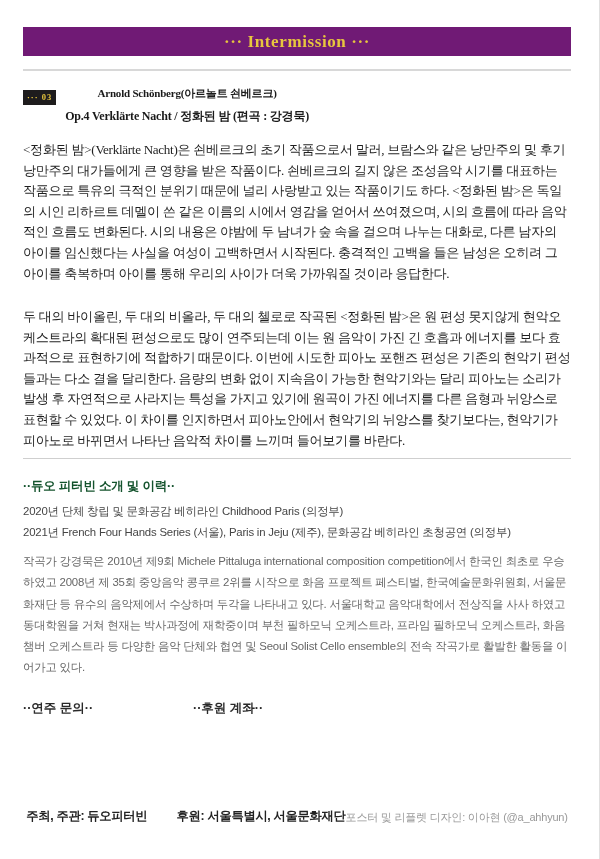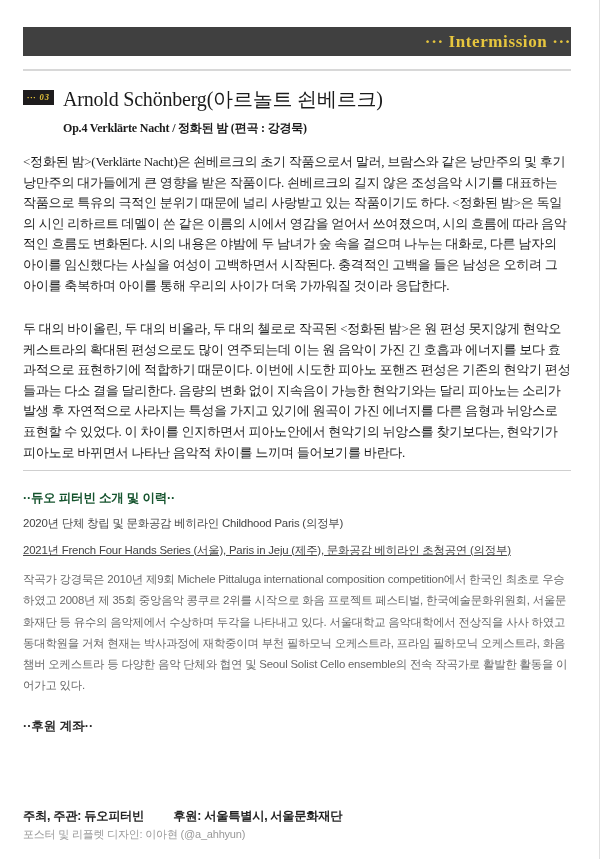--- a/index.html
+++ b/index.html
@@ -10,22 +10,22 @@
     margin:0 auto;
     background:#ffffff;
     font-family:"Liberation Serif", serif;
     color:#1a1a1a;
     padding:27px 28px 0 23px;
     overflow:hidden;
     border-right:1px solid #e0e0e0;
   }
   .intermission-bar {
     height:29px; line-height:29px;
-    background:#404040;
-    text-align:right;
+    background:#701a75;
+    text-align:center;
   }
   .intermission-bar span {
     color:#e7c63e;
     font-size:17px; font-weight:bold;
     letter-spacing:0.6px;
   }
   .rule-top {
     margin-top:13px;
     border-top:2px solid #d8d8d8;
   }
@@ -36,25 +36,24 @@
   }
   .badge {
     display:inline-block;
     margin-top:4px;
     background:#1e1c1d;
     color:#e7c63e;
     font-size:8.5px; font-weight:bold;
     letter-spacing:1px;
     padding:2px 4px 3px 4px;
     white-space:nowrap;
-    font-style:italic;
   }
   .titles { margin-left:9px; }
   .composer {
-    font-size:20px; font-weight:normal;
+    font-size:11px; font-weight:bold;
     letter-spacing:-0.2px;
     text-align:center;
   }
   .piece {
     margin-top:7px;
     font-size:12px; font-weight:bold;
     letter-spacing:-0.2px;
   }
   .cols {
     display:flex;
@@ -82,21 +81,21 @@
     color:#14532d;
     letter-spacing:-0.2px;
   }
   .hist {
     margin-top:7px;
     font-size:11.4px;
     line-height:18.5px;
     color:#454545;
     letter-spacing:-0.2px;
   }
-  .hist + .hist { margin-top:8px;text-decoration:underline; }
+  .hist + .hist { margin-top:2px; }
   .bio {
     margin-top:10px;
     font-size:11.4px;
     line-height:21.3px;
     color:#666666;
     letter-spacing:-0.2px;
   }
   .contact-row {
     display:flex;
     margin-top:21px;
@@ -108,21 +107,20 @@
     font-size:12.5px; font-weight:bold;
     color:#2a2a2a;
   }
   .footer {
     position:absolute;
     left:23px; right:28px; top:808px;
     display:flex;
     justify-content:center;
     align-items:flex-start;
     font-family:"Liberation Sans", sans-serif;
-    flex-direction:column;
   }
   .footer-left {
     font-size:12.3px; font-weight:bold;
     color:#222222;
     letter-spacing:-0.3px;
   }
   .footer-left span + span { margin-left:26px; }
   .footer-right {
     font-size:11px;
     color:#999999;
@@ -159,20 +157,24 @@
   <div class="sans">
     <h3 class="sec-heading">··듀오 피터빈 소개 및 이력··</h3>
     <p class="hist">2020년 단체 창립 및 문화공감 베히라인 Childhood Paris (의정부)</p>
     <p class="hist">2021년 French Four Hands Series (서울), Paris in Jeju (제주), 문화공감 베히라인 초청공연 (의정부)</p>
 
     <p class="bio">작곡가 강경묵은 2010년 제9회 Michele Pittaluga international composition competition에서 한국인 최초로 우승하였고 2008년 제 35회 중앙음악 콩쿠르 2위를 시작으로 화음 프로젝트 페스티벌, 한국예술문화위원회, 서울문화재단 등 유수의 음악제에서 수상하며 두각을 나타내고 있다. 서울대학교 음악대학에서 전상직을 사사 하였고 동대학원을 거쳐 현재는 박사과정에 재학중이며 부천 필하모닉 오케스트라, 프라임 필하모닉 오케스트라, 화음챔버 오케스트라 등 다양한 음악 단체와 협연 및 Seoul Solist Cello ensemble의 전속 작곡가로 활발한 활동을 이어가고 있다.</p>
   </div>
 
   <div class="contact-row">
     <div class="contact-block">
+      <div class="contact-heading">··연주 문의··</div>
+
+    </div>
+    <div class="contact-block">
       <div class="contact-heading">··후원 계좌··</div>
 
     </div>
   </div>
 
   <div class="footer">
     <div class="footer-left">
       <span>주최, 주관: 듀오피터빈</span>
       <span>후원: 서울특별시, 서울문화재단</span>
     </div>

